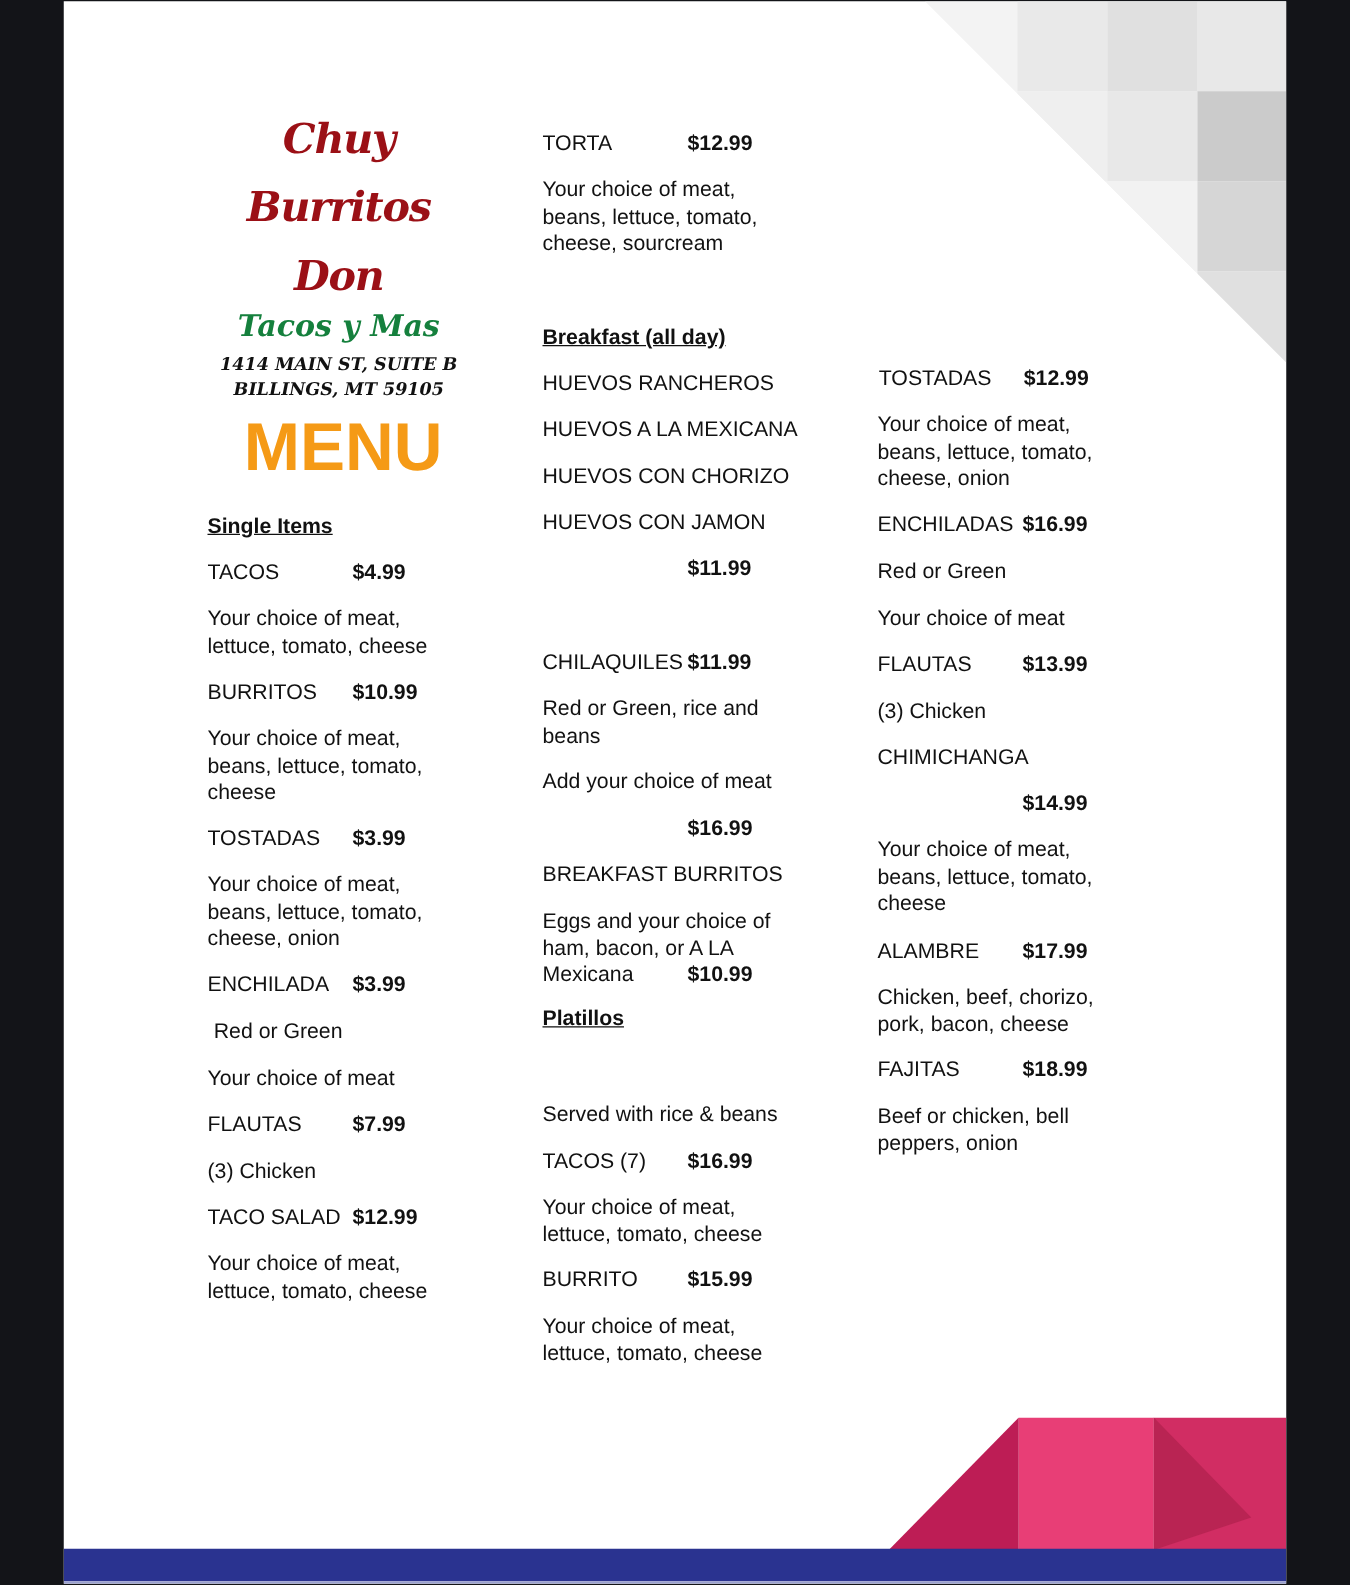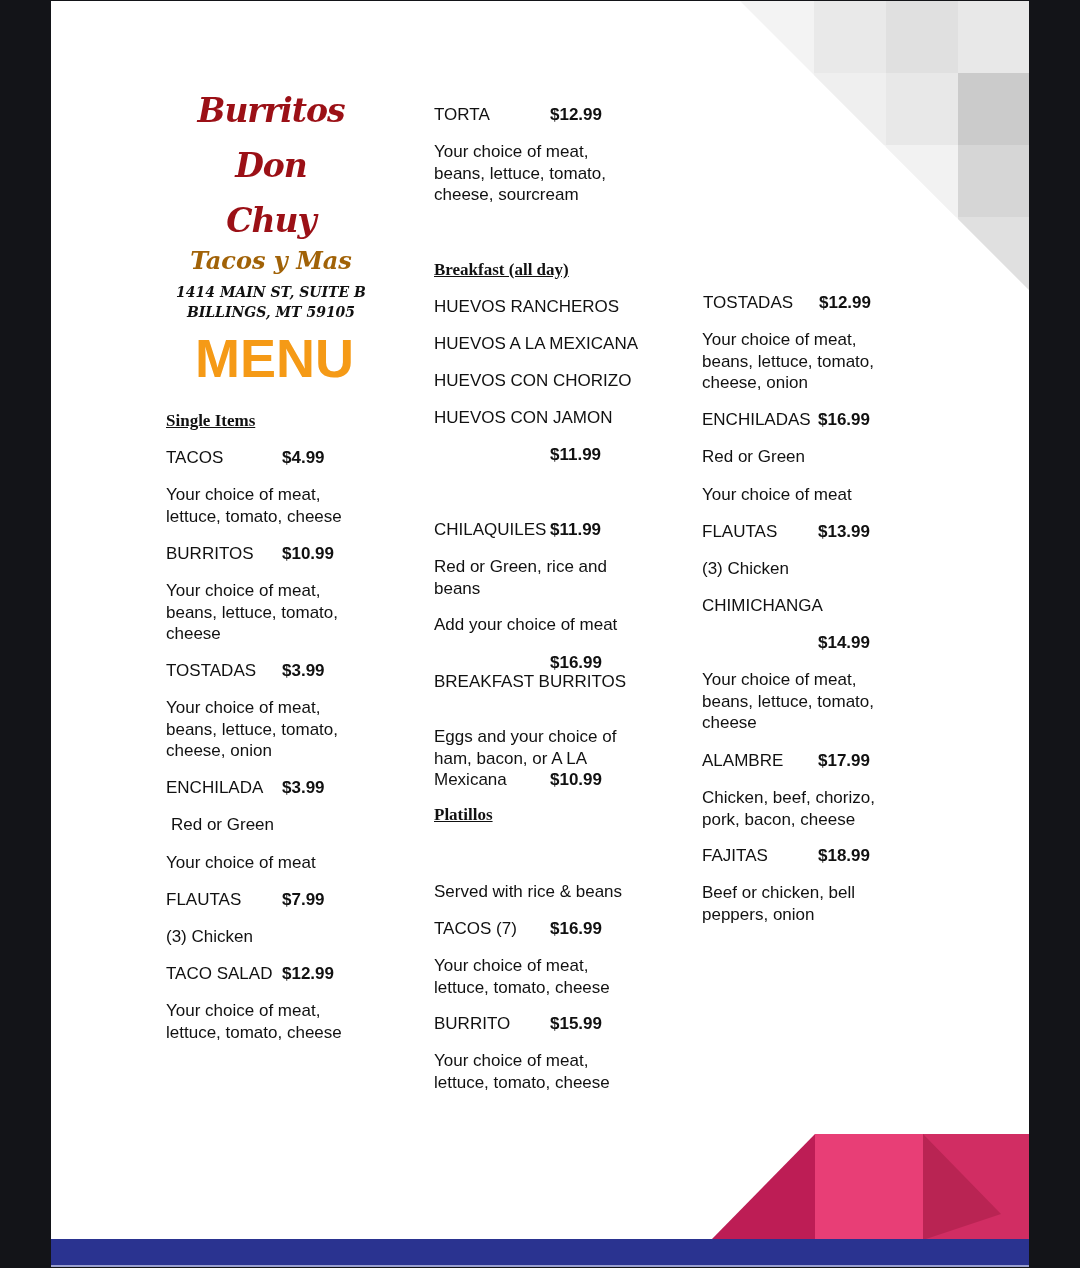--- a/index.html
+++ b/index.html
@@ -7,34 +7,34 @@
          font-family:"Liberation Sans", sans-serif; color:#111; }
   .page { position:absolute; left:51px; top:1px; width:978px; height:1266px; background:#fff; overflow:hidden; }
   .deco-tr { position:absolute; left:689px; top:0; width:289px; height:289px; }
   .deco-br { position:absolute; left:660px; top:1133px; width:318px; height:106px; }
   .footer-bar { position:absolute; left:0; top:1238px; width:978px; height:26px; background:#2a3390; }
   .footer-line { position:absolute; left:0; top:1264px; width:978px; height:2px; background:#9aa0cf; }
 
   .brand { position:absolute; left:110px; top:82px; width:220px; text-align:center; }
   .brand-name { font-family:"DejaVu Serif", serif; font-style:italic; font-weight:bold; color:#9b1016;
                 font-size:33px; line-height:55px; letter-spacing:-1px; }
-  .brand-sub { font-family:"DejaVu Serif", serif; font-style:italic; font-weight:bold; color:#a16207;
+  .brand-sub { font-family:"DejaVu Serif", serif; font-style:italic; font-weight:bold; color:#15803d;
                font-size:24px; line-height:30px; margin-top:-2px; }
   .brand-addr { font-family:"DejaVu Serif", serif; font-style:italic; font-weight:bold; font-size:14px;
                 line-height:20px; margin-top:6px; color:#111; }
   .menu-title { position:absolute; left:144px; top:326px; font-family:"Liberation Sans", sans-serif;
                 font-weight:bold; font-size:54px; color:#f59a16; letter-spacing:0px; }
 
   .col { position:absolute; font-size:17px; line-height:21.5px; }
   .col1 { left:115px; top:405px; width:200px; }
   .col2 { left:383px; top:98px;  width:220px; }
   .col3 { left:651px; top:286px; width:200px; }
 
   .blk { position:absolute; left:0; white-space:nowrap; }
-  .hdr { font-weight:bold; text-decoration:underline;font-family:Liberation Serif, serif; }
+  .hdr { font-weight:bold; text-decoration:underline; }
   .name { font-weight:normal; }
   .price { font-weight:bold; position:absolute; left:116px; }
   .desc { white-space:normal; width:200px; }
 </style>
 </head>
 <body>
 
 <div class="page">
 
   <svg class="deco-tr" viewBox="0 0 289 289">
@@ -61,22 +61,22 @@
     <polygon points="0,106 104,0 104,106" fill="#bd1d55"></polygon>
     <rect x="104" y="0" width="108" height="106" fill="#e83e76"></rect>
     <rect x="212" y="0" width="106" height="106" fill="#d12d63"></rect>
     <polygon points="212,0 290,80 212,106" fill="#b3224f" opacity="0.8"></polygon>
   </svg>
 
   <div class="footer-bar"></div>
   <div class="footer-line"></div>
 
   <div class="brand">
+    <div class="brand-name">Chuy</div>
     <div class="brand-name">Burritos Don</div>
-    <div class="brand-name">Chuy</div>
     <div class="brand-sub">Tacos y Mas</div>
     <div class="brand-addr">1414 MAIN ST, SUITE B</div>
     <div class="brand-addr" style="margin-top:0">BILLINGS, MT  59105</div>
   </div>
 
   <div class="menu-title">MENU</div>
 
   <div class="col col1">
     <div class="blk hdr" style="top:4px">Single Items</div>
 
@@ -133,21 +133,21 @@
     <div class="blk price" style="top:345px">$11.99</div>
 
     <div class="blk" style="top:420px;width:220px">
       <span class="name">CHILAQUILES</span>
       <span class="price">$11.99</span>
     </div>
     <div class="blk desc" style="top:457px;width:190px">Red or Green, rice and beans</div>
     <div class="blk" style="top:515px">Add your choice of meat</div>
     <div class="blk price" style="top:553px">$16.99</div>
 
-    <div class="blk name" style="top:572px">BREAKFAST BURRITOS</div>
+    <div class="blk name" style="top:590px">BREAKFAST BURRITOS</div>
     <div class="blk desc" style="top:627px;width:200px">Eggs and your choice of ham, bacon, or A LA</div>
     <div class="blk" style="top:670px;width:220px">
       <span>Mexicana</span>
       <span class="price">$10.99</span>
     </div>
 
     <div class="blk hdr" style="top:705px">Platillos</div>
     <div class="blk" style="top:782px">Served with rice &amp; beans</div>
 
     <div class="blk" style="top:819px;width:220px">

